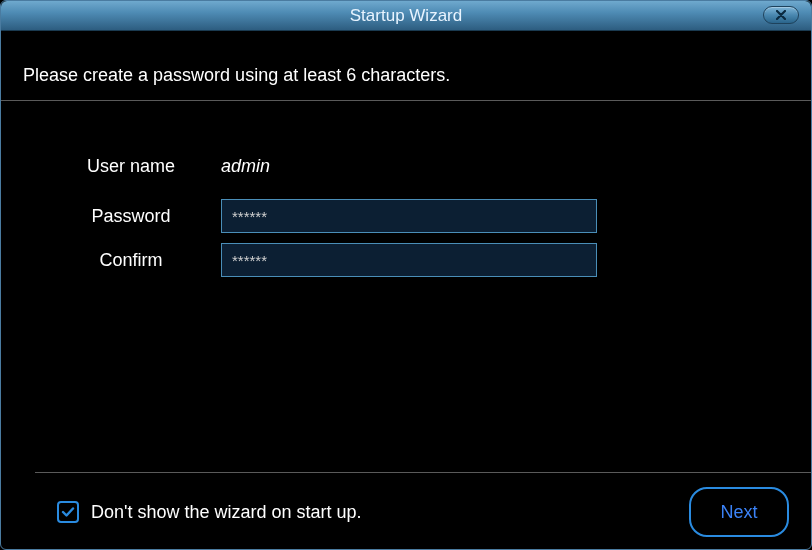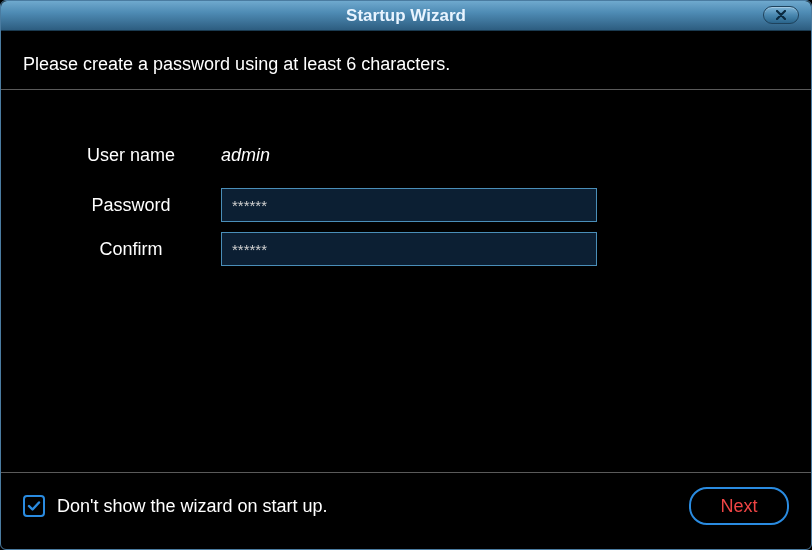--- a/index.html
+++ b/index.html
@@ -32,21 +32,21 @@
       align-items: center;
       justify-content: center;
       position: relative;
       border-top-left-radius: 6px;
       border-top-right-radius: 6px;
       border-bottom: 1px solid #1a3a50;
     }
     .titlebar-title {
       color: #e8f4ff;
       font-size: 17px;
-      font-weight: bold;
+      font-weight: normal;
     }
     .close-button {
       position: absolute;
       right: 12px;
       top: 5px;
       width: 36px;
       height: 18px;
       background: linear-gradient(to bottom, #7fb5d8 0%, #4a88b0 50%, #2a648b 100%);
       border: 1px solid #1e425c;
       border-radius: 11px;
@@ -54,21 +54,21 @@
       align-items: center;
       justify-content: center;
       cursor: pointer;
       box-shadow: inset 0 1px 0 rgba(255,255,255,0.3);
     }
     .close-button svg {
       width: 10px;
       height: 10px;
     }
     .instruction-row {
-      padding: 23px 22px 14px;
+      padding: 34px 22px 14px;
       border-bottom: 1px solid #5a5a5a;
     }
     .instruction-text {
       color: #fff;
       font-size: 18px;
       font-weight: normal;
     }
     .main-content {
       flex: 1;
       padding: 55px 40px 20px 40px;
@@ -99,24 +99,25 @@
       padding: 0 10px;
       outline: none;
       display: flex;
       align-items: center;
     }
     .form-row.password-row {
       margin-bottom: 10px;
     }
     .footer {
       border-top: 1px solid #5a5a5a;
-      padding: 14px 22px 24px;
+      padding: 14px 22px 12px;
       display: flex;
       align-items: center;
       justify-content: space-between;
+      margin-left: 34px;
     }
     .checkbox-group {
       display: flex;
       align-items: center;
       gap: 12px;
     }
     .checkbox {
       width: 22px;
       height: 22px;
       border: 2px solid #2a8be0;
@@ -130,25 +131,25 @@
     .checkbox svg {
       width: 14px;
       height: 14px;
     }
     .checkbox-label {
       color: #fff;
       font-size: 18px;
     }
     .next-button {
       width: 100px;
-      height: 38px;
+      height: 50px;
       background: transparent;
       border: 2px solid #2a8be0;
       border-radius: 18px;
-      color: #ef4444;
+      color: #3b82f6;
       font-size: 18px;
       display: flex;
       align-items: center;
       justify-content: center;
       cursor: pointer;
     }
   </style>
 </head>
 <body>
 

